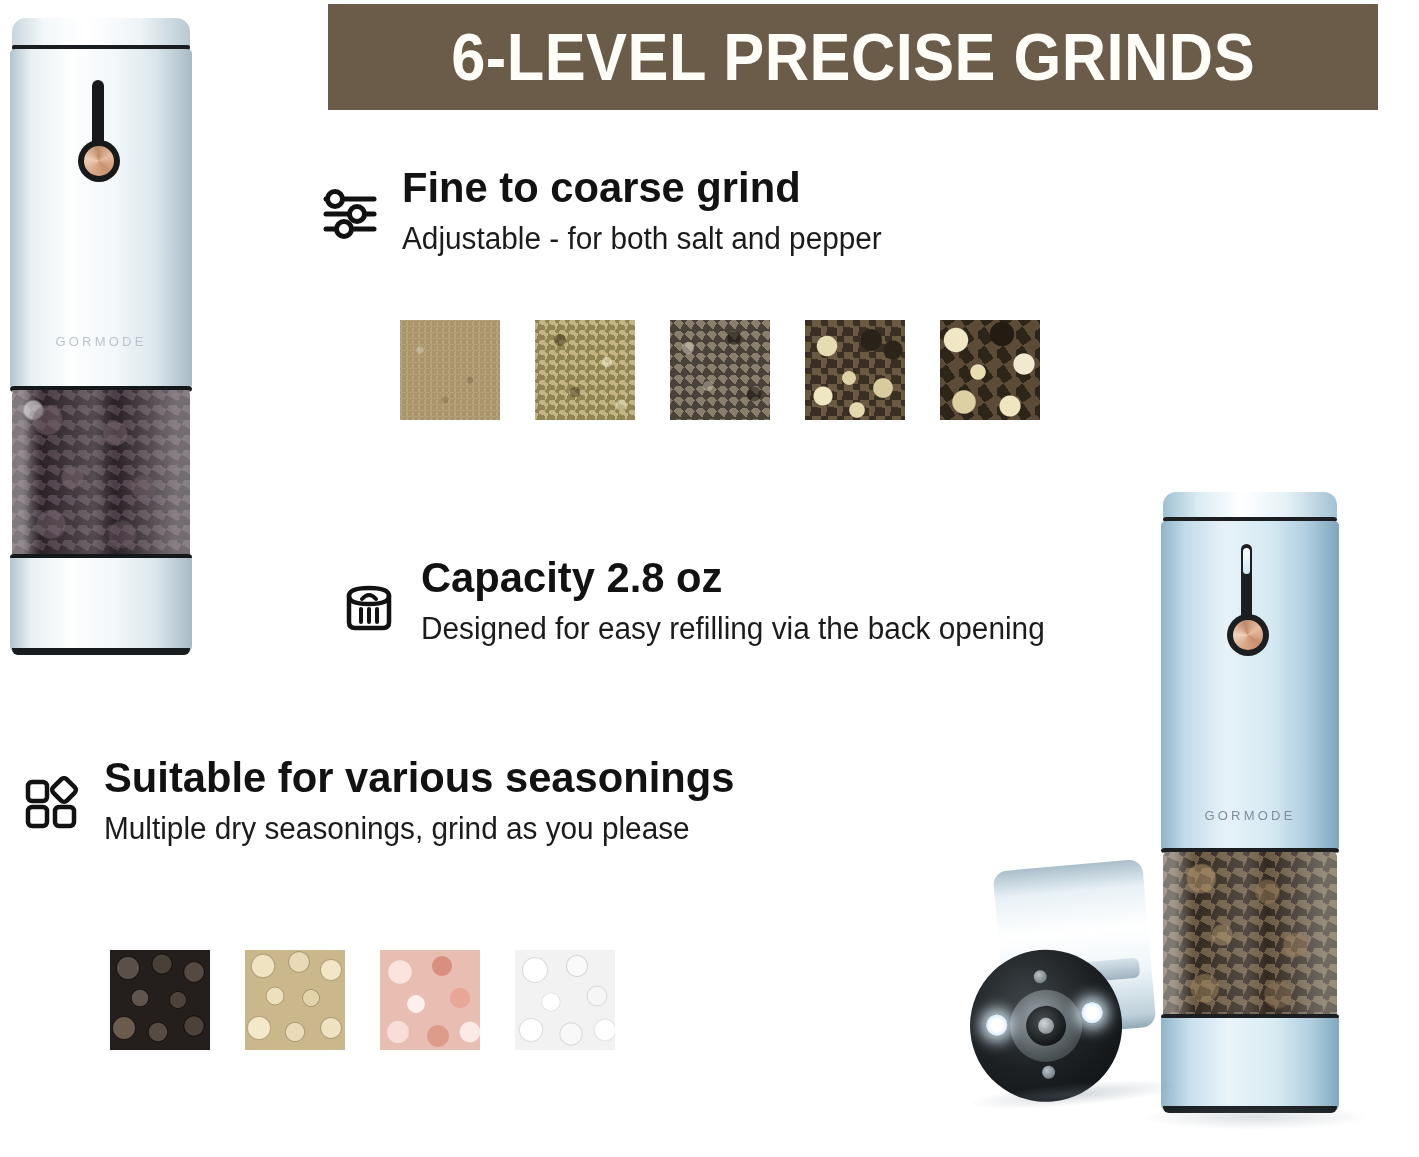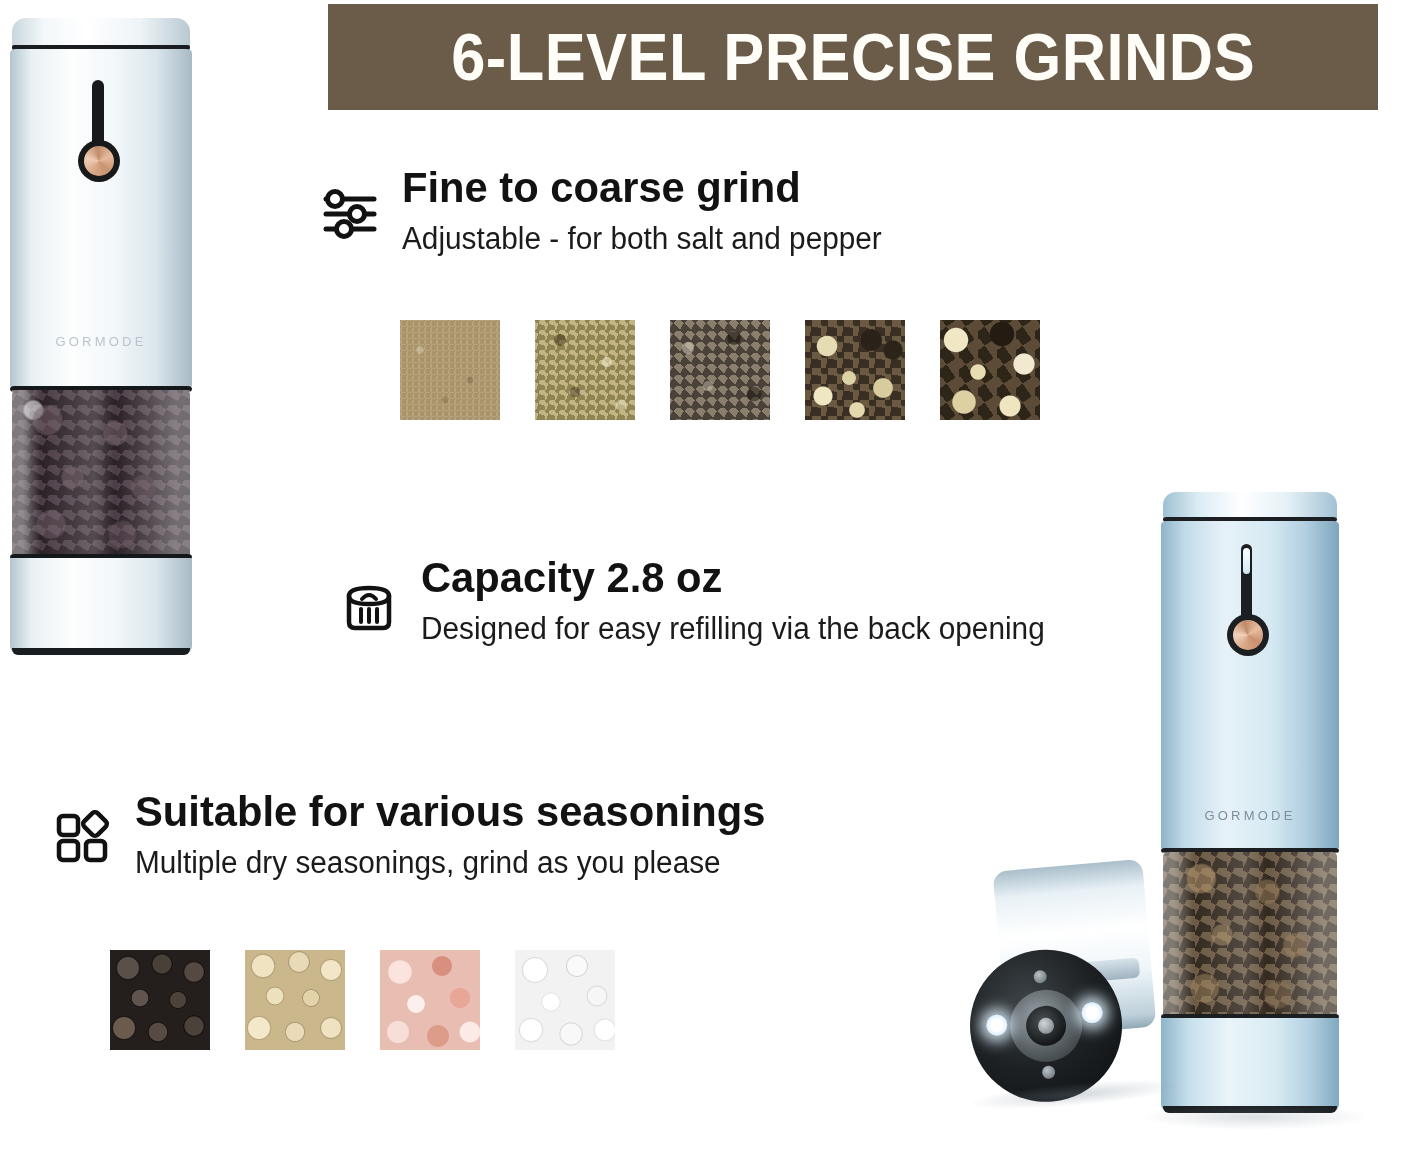--- a/index.html
+++ b/index.html
@@ -37,21 +37,21 @@
     transform:scaleX(0.97); transform-origin:left center;
   }
   .feature-sub {
     font-size:31px; color:#1b1b1b; white-space:nowrap;
     line-height:1.0; margin-top:14px;
     transform:scaleX(0.96); transform-origin:left center;
   }
 
   #feature-grind { left:402px; top:166px; }
   #feature-capacity { left:402px; top:556px;margin-left:19px; }
-  #feature-seasonings { left:104px; top:790px;margin-left:31px; }
+  #feature-seasonings { left:104px; top:756px; }
 
   #icon-sliders   { left:-80px; top:22px; }
   #icon-container { left:-80px; top:22px; }
   #icon-grid      { left:-80px; top:20px; }
 
   
   .swatch-row { position:absolute; display:flex; }
   #grind-swatches { left:400px; top:320px; gap:35px; }
   #seasoning-swatches { left:110px; top:950px; gap:35px; }
   .swatch {

